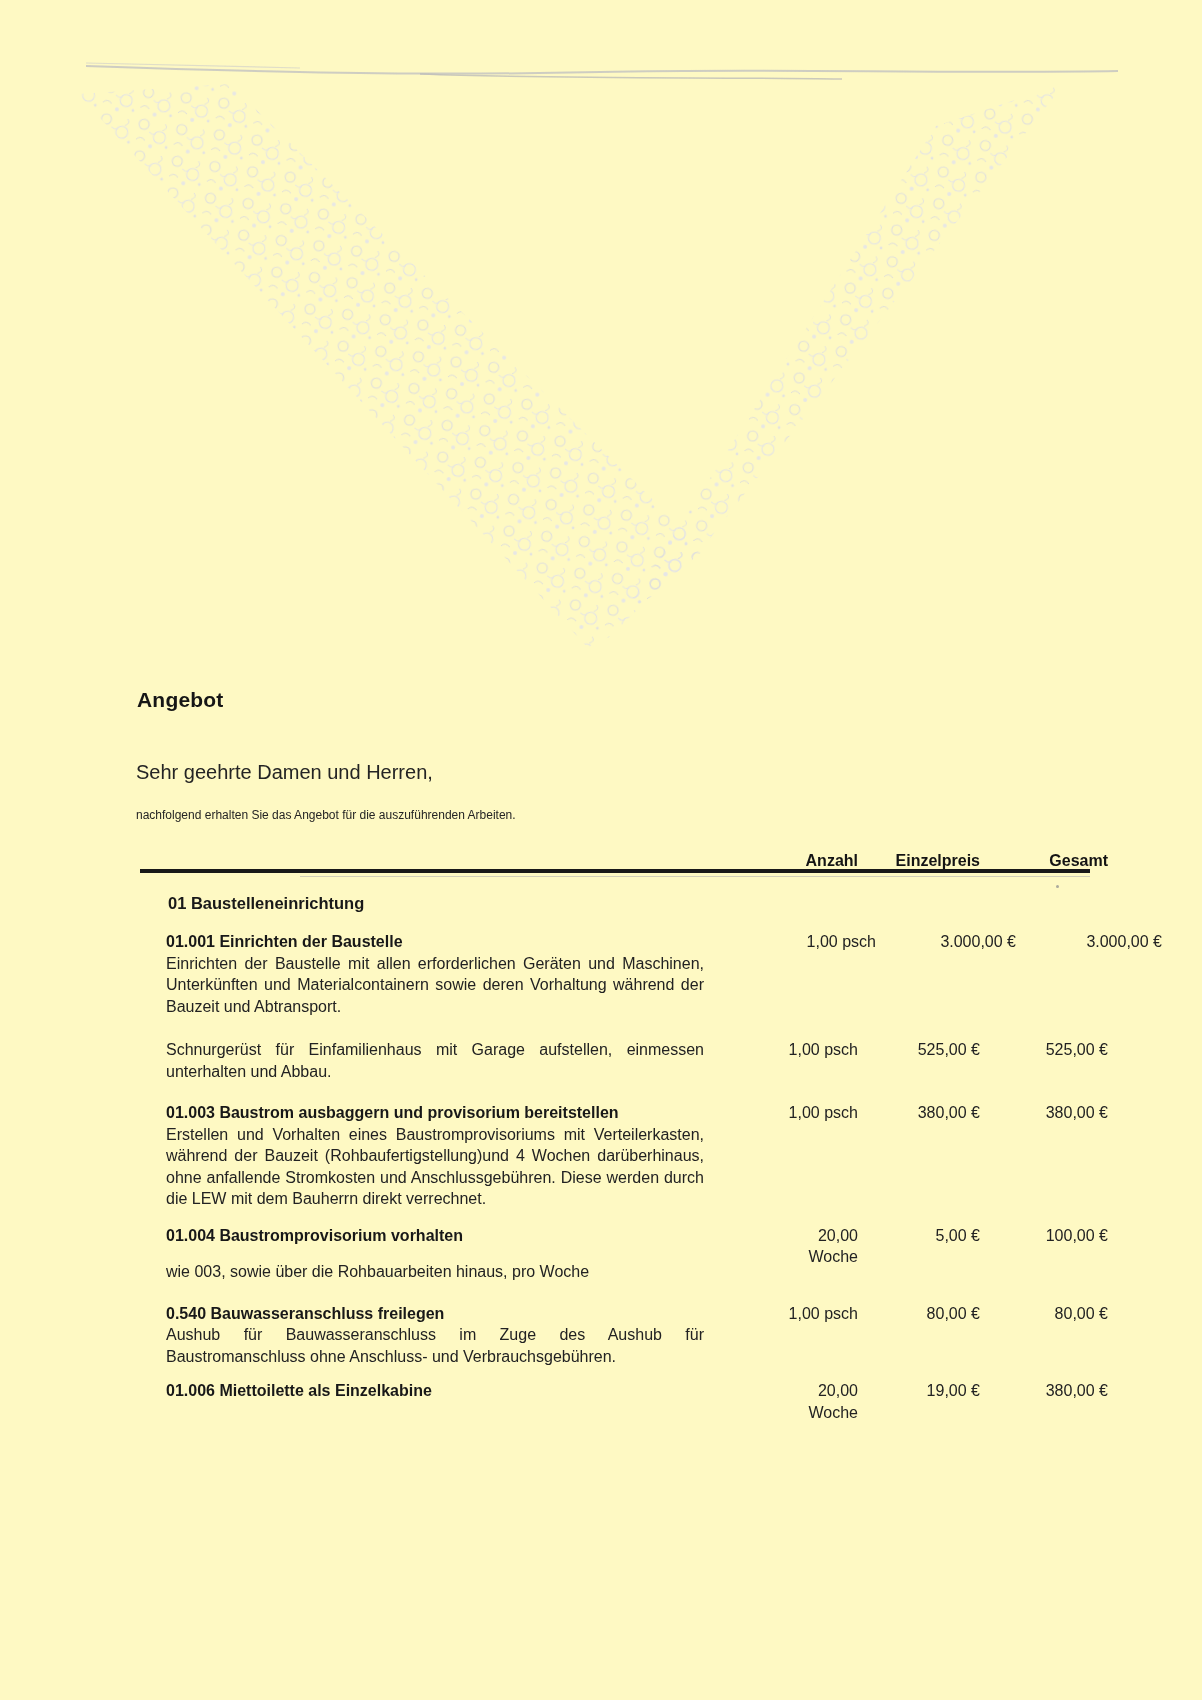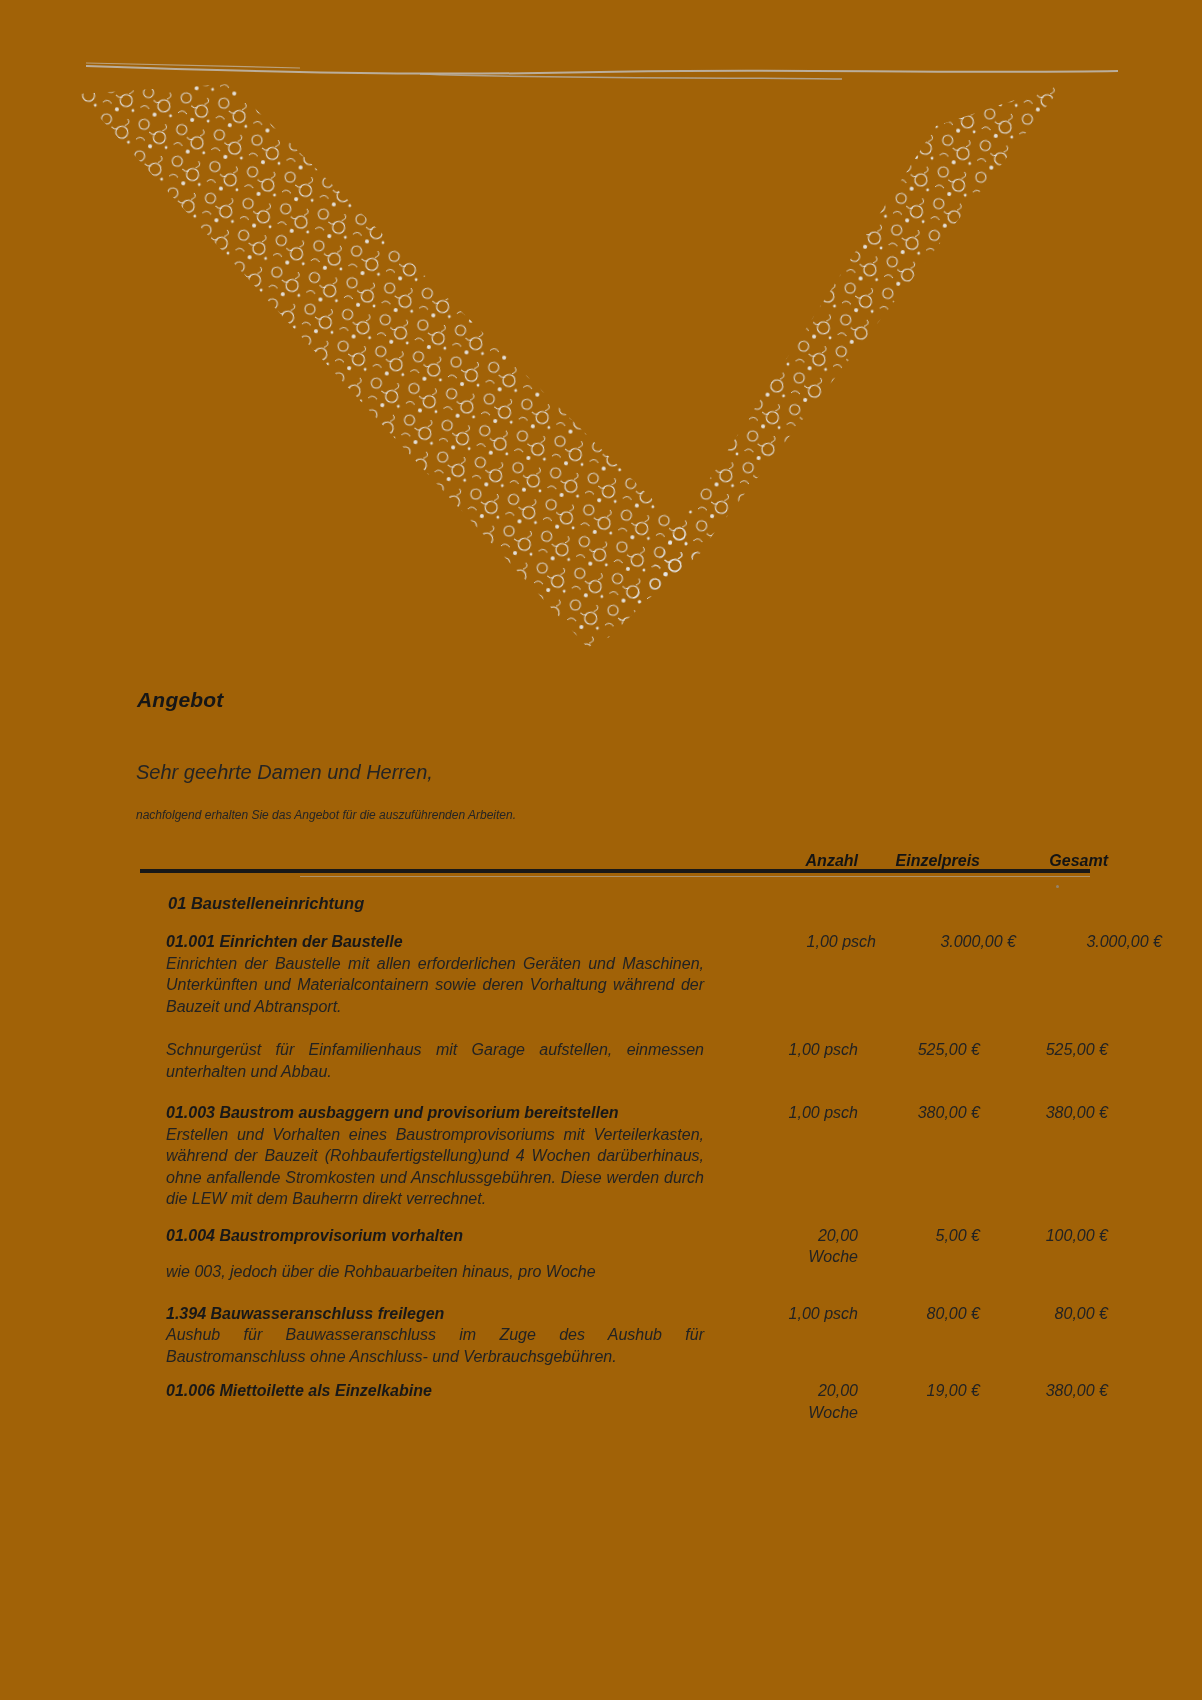--- a/index.html
+++ b/index.html
@@ -3,21 +3,21 @@
 <meta charset="utf-8">
 <style>
   html,body{margin:0;padding:0;}
   body{
     width:1202px;height:1700px;
     background:#ffffff;
     font-family:"Liberation Sans",sans-serif;
     color:#1f1f1f;
     position:relative;
   }
-  .page{position:absolute;inset:0;overflow:hidden;background:#a16207;font-style:italic;}
+  .page{position:absolute;inset:0;overflow:hidden;background:#fef9c3;}
 
   
   .wm-svg{position:absolute;top:0;left:0;}
   .speck{position:absolute;background:#8f8f8f;border-radius:50%;opacity:.75;}
   .speck-a{left:1056px;top:885px;width:3px;height:3px;}
 
   
   .doc-title{
     position:absolute;left:137px;top:688px;
     font-size:21px;font-weight:bold;color:#161616;letter-spacing:.2px;
@@ -138,33 +138,33 @@
         <div class="anzahl-line">1,00 psch</div>
 
       </div>
       <div class="cell-num">380,00 €</div>
       <div class="cell-num">380,00 €</div>
     </div>
 
     <div class="grid-row item-row r4">
       <div class="desc">
         <div class="item-heading">01.004 Baustromprovisorium vorhalten</div>
-        <div class="item-desc gap-desc">wie 003, jedoch über die Rohbauarbeiten hinaus, pro Woche</div>
+        <div class="item-desc gap-desc">wie 003, sowie über die Rohbauarbeiten hinaus, pro Woche</div>
       </div>
       <div class="anzahl-cell">
         <div class="anzahl-line">20,00</div>
         <div class="anzahl-line anzahl-unit">Woche</div>
       </div>
       <div class="cell-num">5,00 €</div>
       <div class="cell-num">100,00 €</div>
     </div>
 
     <div class="grid-row item-row r5">
       <div class="desc">
-        <div class="item-heading">1.394 Bauwasseranschluss freilegen</div>
+        <div class="item-heading">0.540 Bauwasseranschluss freilegen</div>
         <div class="item-desc">Aushub für Bauwasseranschluss im Zuge des Aushub für Baustromanschluss ohne Anschluss- und Verbrauchsgebühren.</div>
       </div>
       <div class="anzahl-cell">
         <div class="anzahl-line">1,00 psch</div>
 
       </div>
       <div class="cell-num">80,00 €</div>
       <div class="cell-num">80,00 €</div>
     </div>
 

